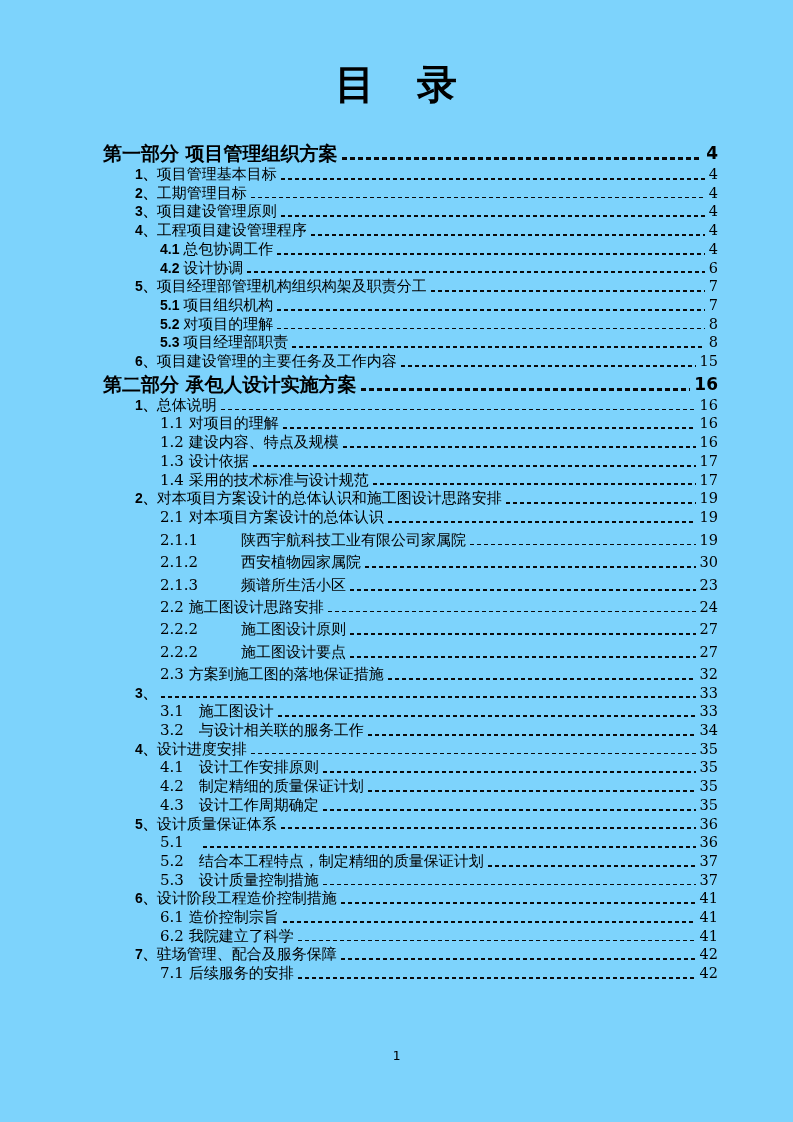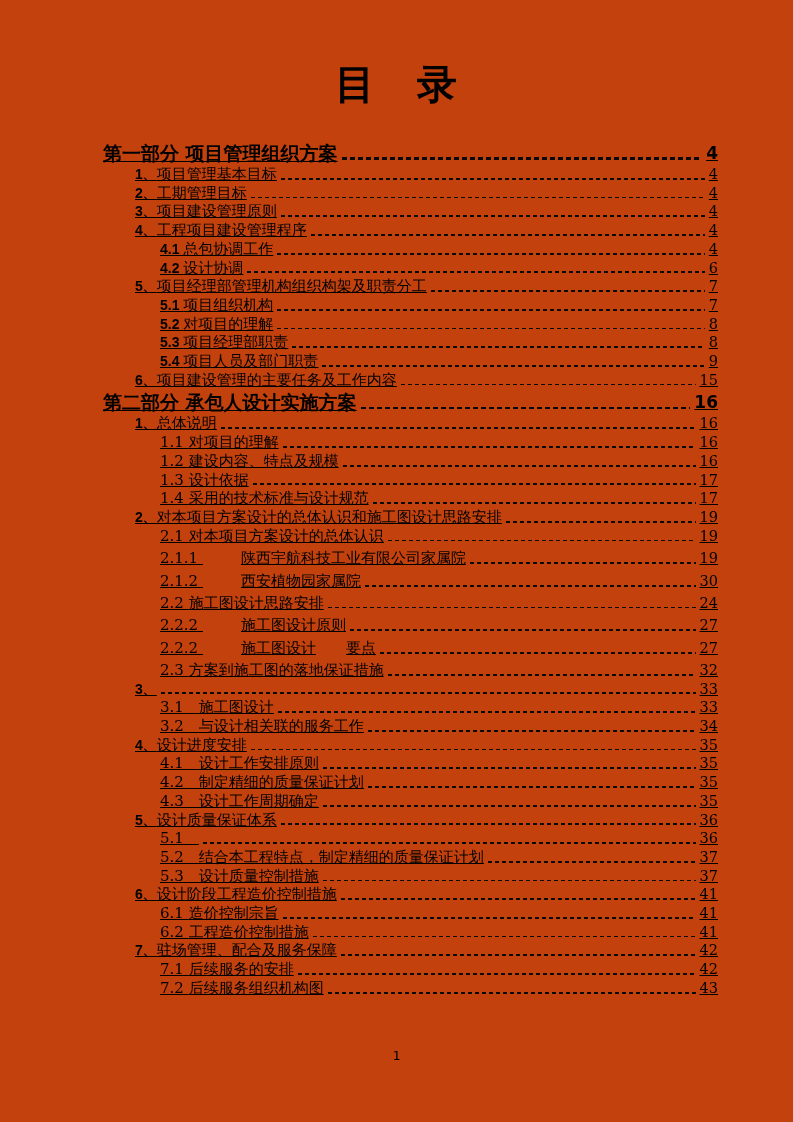--- a/index.html
+++ b/index.html
@@ -1,57 +1,56 @@
 <!DOCTYPE html>
 <html><head>
 <meta charset="utf-8">
 <style>
   html,body{margin:0;padding:0;background:#ffffff;}
   .page{
     position:relative;
     width:793px;height:1122px;
-    background:#c2410c;color:#000;
+    background:#7dd3fc;color:#000;
     box-sizing:border-box;
     padding:60px 75px 0 103px;
     font-family:"DejaVu Serif", serif;
     overflow:hidden;
   }
   .title{
     margin:0 -75px 34px -103px;
     text-align:center;
     font-size:40px;line-height:48px;
     font-weight:bold;
     letter-spacing:1px;
     font-family:"DejaVu Serif", serif;
   }
   .toc{display:block;}
   .row{
     display:flex;align-items:center;
     font-size:15px;line-height:18.7px;
     white-space:nowrap;
-    text-decoration:underline;
   }
   .lvl-part{
     font-size:19px;line-height:23px;
     font-weight:bold;
     font-family:"DejaVu Sans", sans-serif;
     margin-top:2px;
   }
   .lvl-1{padding-left:32px;}
   .lvl-2{padding-left:57px;}
   .hei{margin:4px 0 3px;}
   .hei .label{font-family:"DejaVu Sans", sans-serif;padding-left:38px;}
   .num{white-space:pre;}
   .num.bold{
     font-weight:bold;
     font-family:"Liberation Sans", sans-serif;
     font-size:14px;
   }
   .label{white-space:pre;}
-  .label2{font-family:"DejaVu Serif", serif;white-space:pre;margin-left:30px;}
+  .label2{font-family:"DejaVu Serif", serif;white-space:pre;}
   .leader{
     flex:1 1 auto;min-width:12px;
     height:1.8px;align-self:flex-end;
     margin:0 4px 4px 4px;
     background:repeating-linear-gradient(to right,#0a0a0a 0 4px,transparent 4px 7px);
   }
   .lvl-part .leader{
     height:2.8px;margin-bottom:5px;
     background:repeating-linear-gradient(to right,#0a0a0a 0 5px,transparent 5px 8px);
   }
@@ -128,26 +127,20 @@
         <span class="label">对项目的理解</span>
         <span class="leader"></span>
         <span class="pagenum">8</span>
       </div>
       <div class="row lvl-2">
         <span class="num bold">5.3 </span>
         <span class="label">项目经理部职责</span>
         <span class="leader"></span>
         <span class="pagenum">8</span>
       </div>
-      <div class="row lvl-2">
-        <span class="num bold">5.4 </span>
-        <span class="label">项目人员及部门职责</span>
-        <span class="leader"></span>
-        <span class="pagenum">9</span>
-      </div>
       <div class="row lvl-1">
         <span class="num bold">6、</span>
         <span class="label">项目建设管理的主要任务及工作内容</span>
         <span class="leader"></span>
         <span class="pagenum">15</span>
       </div>
       <div class="row lvl-part">
         <span class="label">第二部分 承包人设计实施方案</span>
         <span class="leader"></span>
         <span class="pagenum">16</span>
@@ -198,20 +191,26 @@
         <span class="num">2.1.1 </span>
         <span class="label">陕西宇航科技工业有限公司家属院</span>
         <span class="leader"></span>
         <span class="pagenum">19</span>
       </div>
       <div class="row lvl-2 hei">
         <span class="num">2.1.2 </span>
         <span class="label">西安植物园家属院</span>
         <span class="leader"></span>
         <span class="pagenum">30</span>
+      </div>
+      <div class="row lvl-2 hei">
+        <span class="num">2.1.3 </span>
+        <span class="label">频谱所生活小区</span>
+        <span class="leader"></span>
+        <span class="pagenum">23</span>
       </div>
       <div class="row lvl-2">
         <span class="num">2.2 </span>
         <span class="label">施工图设计思路安排</span>
         <span class="leader"></span>
         <span class="pagenum">24</span>
       </div>
       <div class="row lvl-2 hei">
         <span class="num">2.2.2 </span>
         <span class="label">施工图设计原则</span>
@@ -302,37 +301,31 @@
         <span class="pagenum">41</span>
       </div>
       <div class="row lvl-2">
         <span class="num">6.1 </span>
         <span class="label">造价控制宗旨</span>
         <span class="leader"></span>
         <span class="pagenum">41</span>
       </div>
       <div class="row lvl-2">
         <span class="num">6.2 </span>
-        <span class="label">工程造价控制措施</span>
+        <span class="label">我院建立了科学</span>
         <span class="leader"></span>
         <span class="pagenum">41</span>
       </div>
       <div class="row lvl-1">
         <span class="num bold">7、</span>
         <span class="label">驻场管理、配合及服务保障</span>
         <span class="leader"></span>
         <span class="pagenum">42</span>
       </div>
       <div class="row lvl-2">
         <span class="num">7.1 </span>
         <span class="label">后续服务的安排</span>
         <span class="leader"></span>
         <span class="pagenum">42</span>
-      </div>
-      <div class="row lvl-2">
-        <span class="num">7.2 </span>
-        <span class="label">后续服务组织机构图</span>
-        <span class="leader"></span>
-        <span class="pagenum">43</span>
       </div>
     </div>
   <div class="footer">1</div>
 </div>
 
 </body></html>

